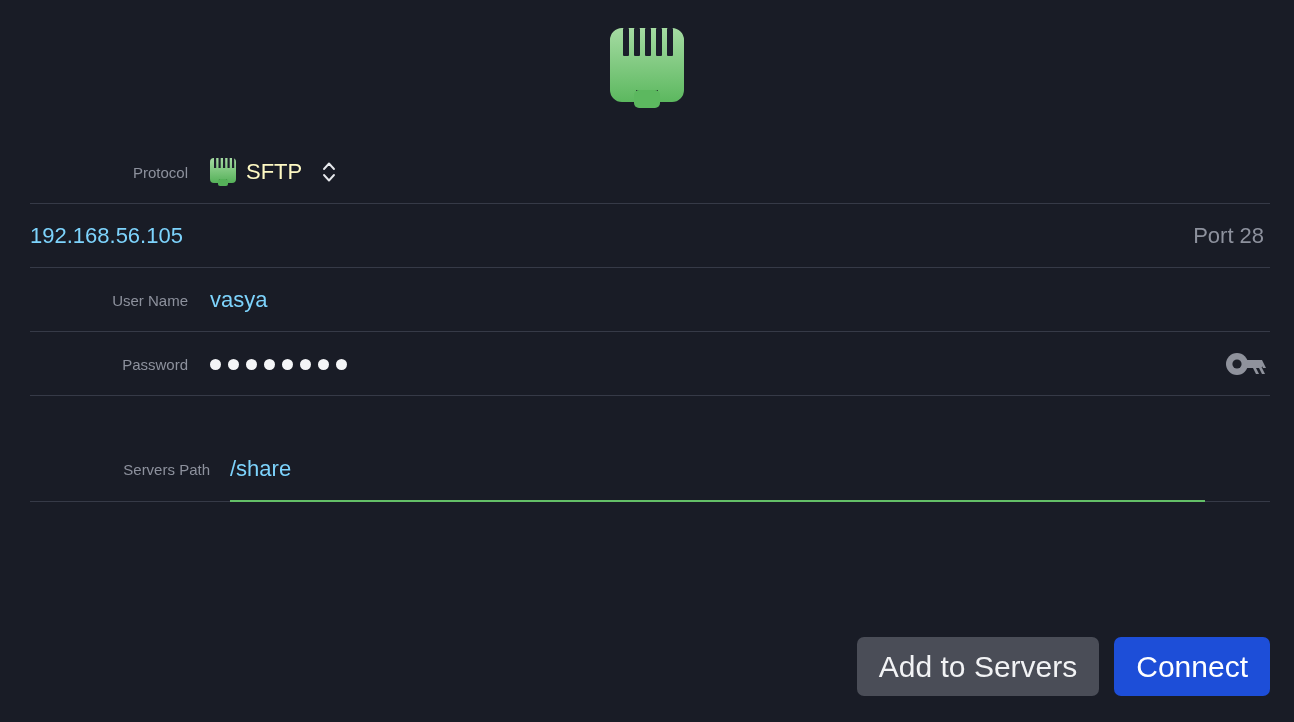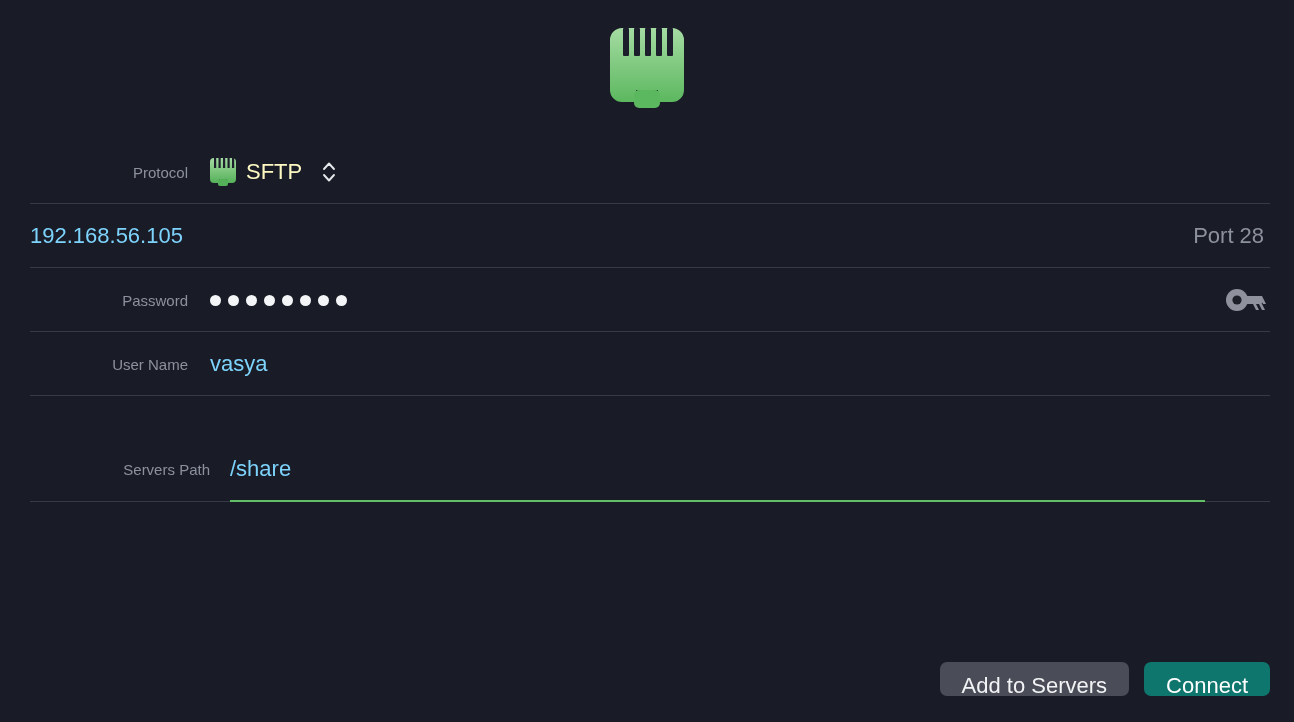--- a/index.html
+++ b/index.html
@@ -208,30 +208,30 @@
     bottom: 26px;
     display: flex;
     align-items: center;
     gap: 15px;
   }
 
   .btn {
     border: none;
     border-radius: 7px;
     font-family: "Liberation Sans", sans-serif;
-    font-size: 22px;
+    font-size: 30px;
     color: #f2f3f5;
-    height: 34px;
+    height: 59px;
     padding: 0 22px;
     cursor: pointer;
     line-height: 47px;
   }
 
   .btn-secondary { background: #4a4d57; }
-  .btn-primary   { background: #0f766e; color: #ffffff; }
+  .btn-primary   { background: #1d4ed8; color: #ffffff; }
 </style>
 </head>
 <body>
 
 <div class="dialog">
 
   <div class="header">
     <svg class="app-icon" viewBox="0 0 74 80">
       <defs>
         <linearGradient id="gradBig" x1="0" y1="0" x2="0" y2="1">
@@ -289,20 +289,28 @@
         <span class="value">192.168.56.105</span>
       </div>
       <div class="port-cluster">
         <span class="port-label">Port</span>
         <span class="port-value">28</span>
       </div>
       <div class="divider"></div>
     </div>
 
     <div class="row">
+      <div class="label">User Name</div>
+      <div class="field">
+        <span class="value">vasya</span>
+      </div>
+      <div class="divider"></div>
+    </div>
+
+    <div class="row">
       <div class="label">Password</div>
       <div class="field">
         <div class="dots">
           <span></span>
           <span></span>
           <span></span>
           <span></span>
           <span></span>
           <span></span>
           <span></span>
@@ -317,28 +325,20 @@
               <path d="M32 17 l3 6 l-3 0 l-3 -6 z"></path>
               <path d="M38 17 l3 6 l-3 0 l-3 -6 z"></path>
             </g>
             <circle cx="13" cy="13" r="4.6" fill="#1d2029"></circle>
           </svg>
         </div>
       </div>
       <div class="divider"></div>
     </div>
 
-    <div class="row">
-      <div class="label">User Name</div>
-      <div class="field">
-        <span class="value">vasya</span>
-      </div>
-      <div class="divider"></div>
-    </div>
-
     <div class="remote-group">
       <div class="row remote">
         <div class="label">Servers Path</div>
         <div class="field">
           <span class="value">/share</span>
         </div>
         <div class="divider-left"></div>
         <div class="divider-focus"></div>
         <div class="divider-right"></div>
       </div>

